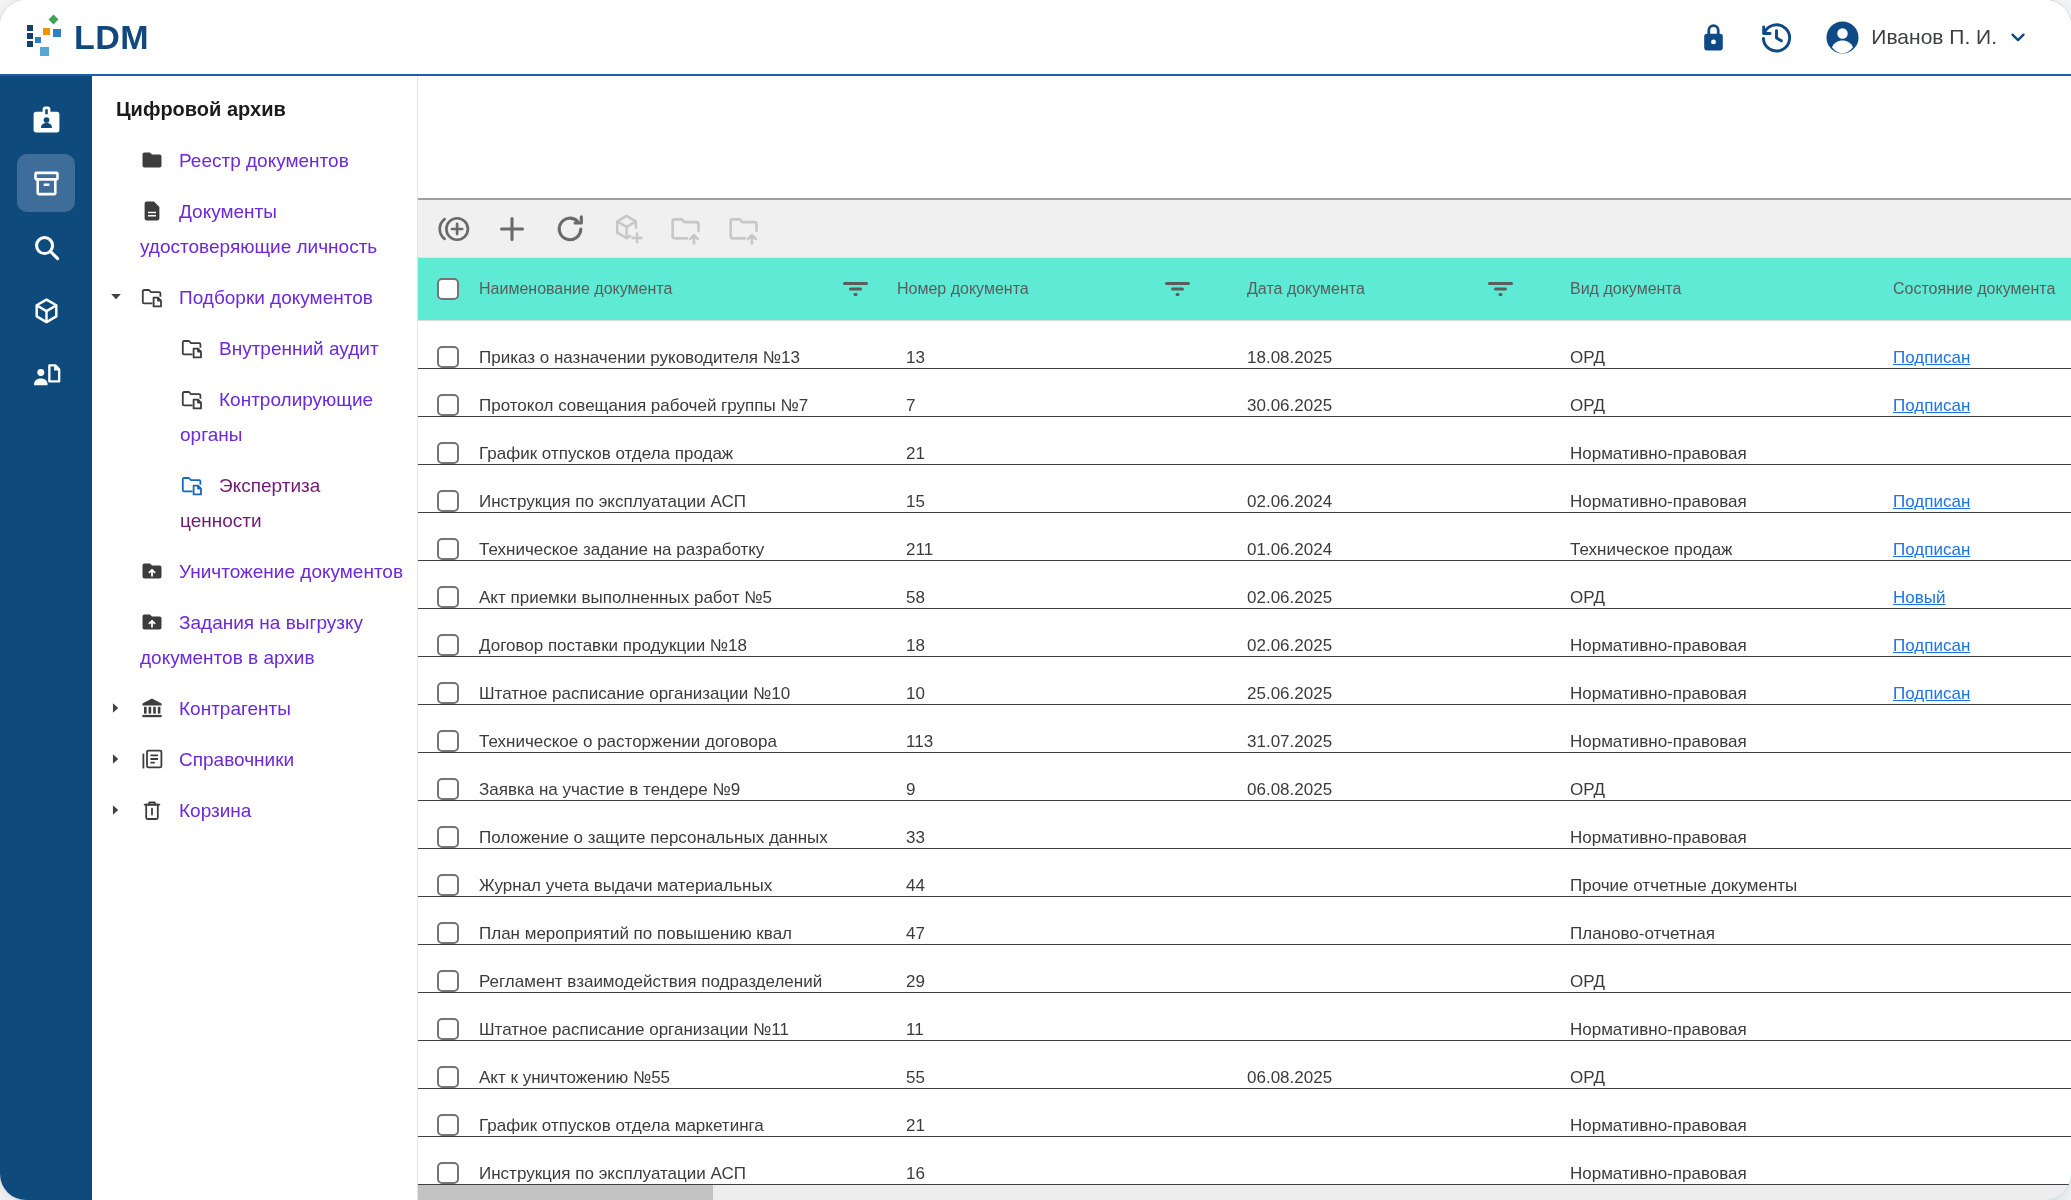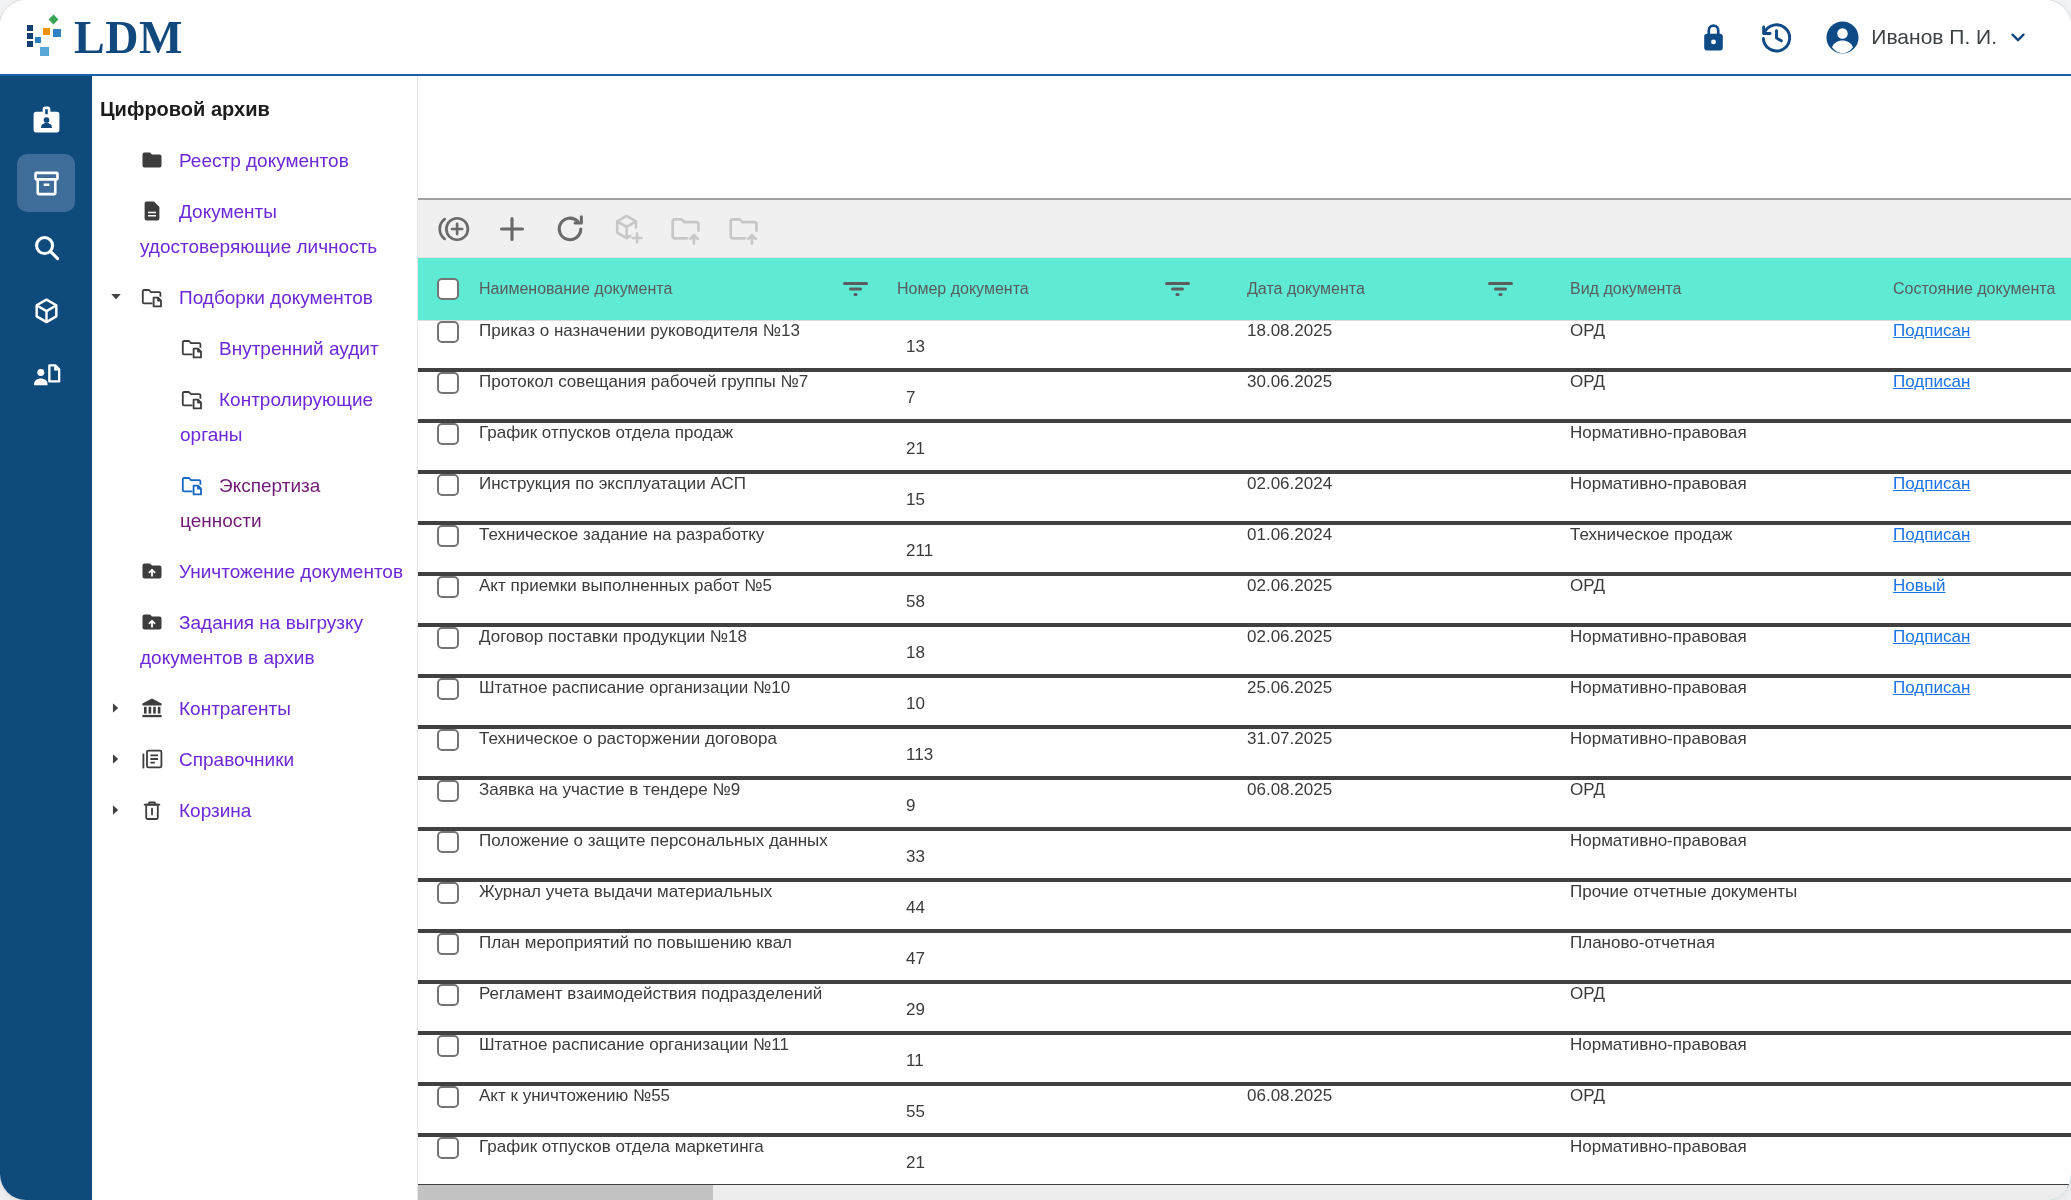--- a/index.html
+++ b/index.html
@@ -3,58 +3,58 @@
 <meta charset="utf-8">
 <style>
   html,body{margin:0;padding:0;background:#f6f7f8;font-family:"Liberation Sans","DejaVu Sans",sans-serif;}
   .window{position:relative;width:2071px;height:1200px;background:#fff;border-radius:26px;overflow:hidden;
           box-shadow:0 0 0 1px #dcdcdc, 0 6px 24px rgba(0,0,0,.12);}
 
   
   .topbar{height:74px;border-bottom:2px solid #1b5eac;display:flex;align-items:center;justify-content:space-between;background:#fff;}
   .brand{display:flex;align-items:center;padding-left:26px;}
   .brand-mark{width:38px;height:46px;margin-right:10px;}
-  .brand-text{font-size:46px;font-weight:700;color:#11497f;letter-spacing:.5px;font-family:Liberation Serif, serif;}
+  .brand-text{font-size:34px;font-weight:700;color:#11497f;letter-spacing:.5px;}
   .top-actions{display:flex;align-items:center;gap:30px;padding-right:42px;color:#0e4b86;}
   .t-ico{display:block;}
   .t-lock{width:31px;height:31px;}
   .t-hist{width:35px;height:35px;}
   .t-avatar{width:37px;height:37px;}
   .user-chip{display:flex;align-items:center;gap:10px;cursor:pointer;}
   .user-name{font-size:21px;color:#3c4043;}
   .t-chev{width:22px;height:22px;color:#11497f;}
 
   
   .main{display:flex;height:1124px;}
   .rail{width:92px;background:#0f4a7d;flex:none;display:flex;flex-direction:column;align-items:center;padding-top:14px;}
   .rail-btn{width:58px;height:58px;border-radius:10px;display:flex;align-items:center;justify-content:center;margin-bottom:6px;cursor:pointer;}
   .rail-btn.sel{background:#3f6d99;}
   .r-ico{width:31px;height:31px;color:#fff;display:block;}
 
   .nav{width:325px;flex:none;box-sizing:border-box;padding:16px 10px 0 8px;background:#fff;overflow:hidden;}
-  .nav-title{font-size:20px;font-weight:700;color:#1b1b1b;margin:6px 0 22px 0;}
+  .nav-title{font-size:20px;font-weight:700;color:#1b1b1b;margin:6px 0 22px 16px;}
   .nav-item{position:relative;font-size:19px;line-height:35px;color:#6d28d9;margin-bottom:16px;cursor:pointer;}
   .nav-item.lvl0{padding-left:40px;}
   .nav-item.lvl1{padding-left:80px;}
   .nav-item .arrow{position:absolute;left:9px;top:10px;width:14px;height:14px;color:#424242;}
   .n-ico{display:inline-block;width:24px;height:24px;vertical-align:-5px;margin-right:15px;color:#3d3d3d;}
   .nav-item.sel{color:#701a75;}
   .nav-item.sel .n-ico{color:#1667c1;}
 
   .content{flex:1;position:relative;border-left:1px solid #e4e4e4;background:#5eead4;overflow:hidden;}
   .gap{height:122px;background:#fff;}
   .toolbar{height:60px;background:#f0f0f0;border-top:2px solid #a0a0a0;border-bottom:1px solid #e2e2e2;
            display:flex;align-items:center;gap:24px;padding-left:19px;box-sizing:border-box;}
   .tb-btn{width:34px;height:34px;color:#6a6a6a;cursor:pointer;}
   .tb-btn.disabled{color:#c7c7c7;cursor:default;}
 
   
   .thead{position:relative;height:62px;display:flex;align-items:center;border-bottom:1px solid #dcdcdc;
          color:#5c5c5c;font-size:16px;}
-  .trow{height:47px;display:flex;align-items:flex-start;border-bottom:4px solid #404040;font-size:17px;color:#3b3b3b;background:#fff;}
+  .trow{height:47px;display:flex;align-items:flex-end;border-bottom:1px solid #404040;font-size:17px;color:#3b3b3b;background:#fff;}
   .cell{box-sizing:border-box;overflow:hidden;white-space:nowrap;flex:none;}
   .c-check{width:61px;padding-left:19px;}
   .c-name{width:418px;}
   .c-num{width:350px;}
   .trow .c-num{padding-left:9px;margin-top:16px;}
   .c-date{width:323px;}
   .c-type{width:323px;}
   .c-status{width:380px;}
   .cbx{display:block;width:22px;height:22px;border:2px solid #747474;border-radius:5px;background:#fff;box-sizing:border-box;cursor:pointer;}
   .f-ico{position:absolute;top:23px;width:27px;height:16px;color:#5c5c5c;cursor:pointer;}

